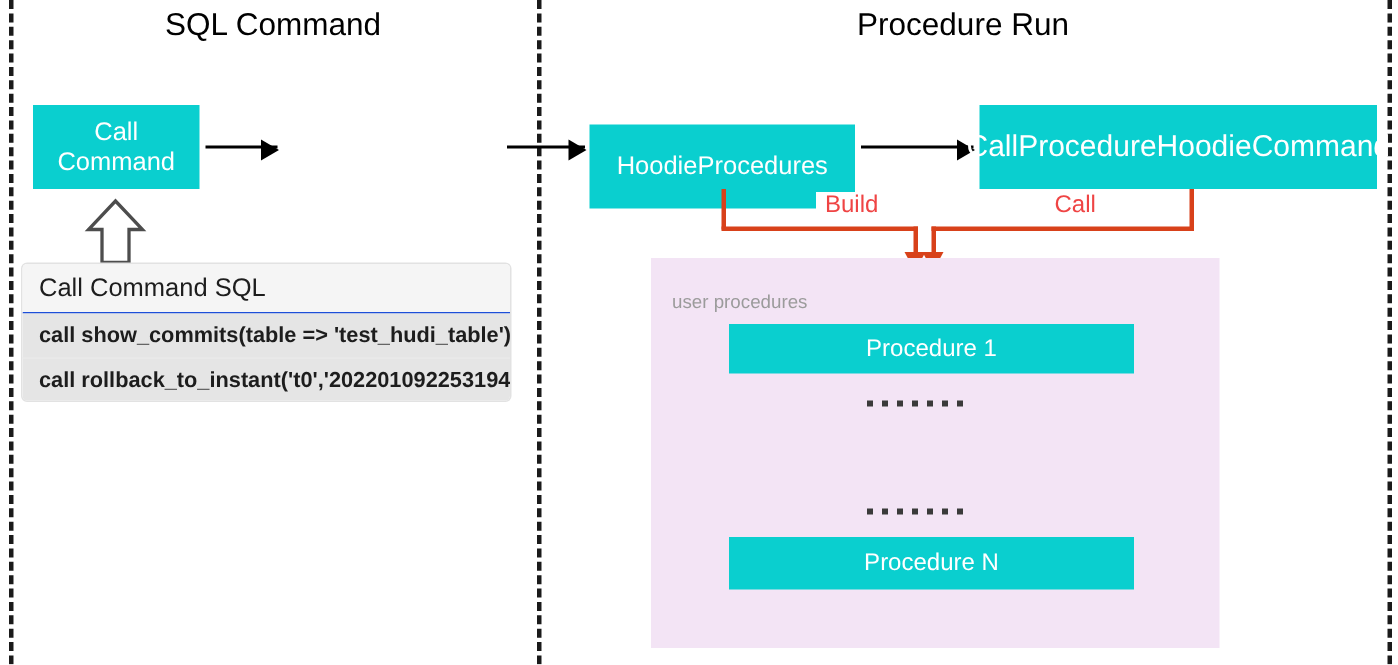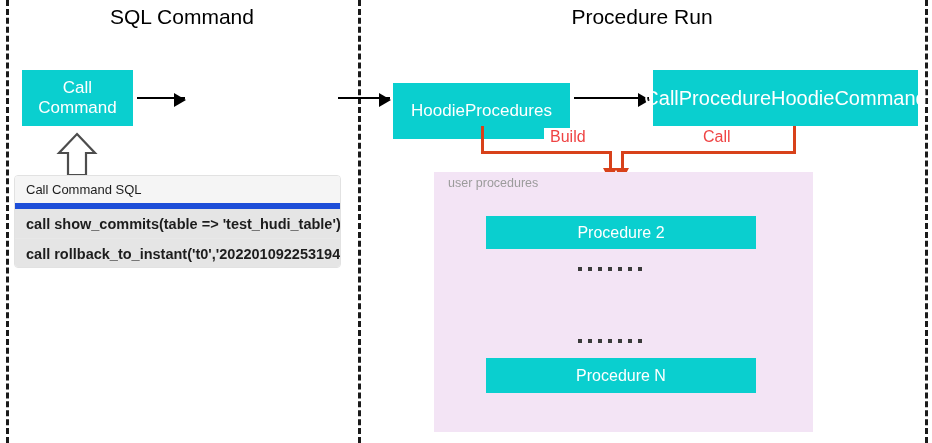--- a/index.html
+++ b/index.html
@@ -83,22 +83,22 @@
     box-sizing: border-box;
     padding: 0 11px;
     display: flex;
     align-items: center;
     font-size: 14.5px;
     color: #1d1d1d;
     white-space: nowrap;
   }
   .sql-row.header {
     background: #f5f5f5;
-    border-bottom: 6px solid #1d4ed8;
-    font-size: 13px;
+    border-bottom: 1px solid #1d4ed8;
+    font-size: 17px;
   }
   .sql-row.body {
     background: #e5e5e5;
     border-bottom: 1px solid #e8e8e8;
     font-weight: bold;
   }
   .sql-row.body:last-child { border-bottom: none; }
 
   
   .br-line {
@@ -126,21 +126,21 @@
 
   
   .proc-panel {
     position: absolute;
     background: #F3E4F5;
     box-sizing: border-box;
   }
   .proc-panel-label {
     position: absolute;
     left: 14px;
-    top: 4px;
+    top: 22px;
     font-size: 12.5px;
     color: #9b9b9b;
   }
   .proc-box {
     position: absolute;
     background: #0ACFCF;
     color: #ffffff;
     display: flex;
     align-items: center;
     justify-content: center;
@@ -214,21 +214,21 @@
   <div class="br-line br-h" style="left:621px; top:151px; width:175px;"></div>
   <div class="br-line br-v" style="left:621px; top:151px; height:20px;"></div>
   <div class="br-arrowhead" style="left:615px; top:168px;"></div>
   <div class="br-label" style="left:697px; top:128px;">Call</div>
 
   <div class="proc-panel" style="left:434px; top:172px; width:379px; height:260px;">
     <div class="proc-panel-label">user procedures</div>
   </div>
 
   <div class="proc-box" style="left:486px; top:216px; width:270px; height:33px;">
-    <span>Procedure 2</span>
+    <span>Procedure 1</span>
   </div>
 
   <div class="proc-dots" style="left:578px; top:267px;">
     <i></i>
       <i></i>
       <i></i>
       <i></i>
       <i></i>
       <i></i>
       <i></i>

